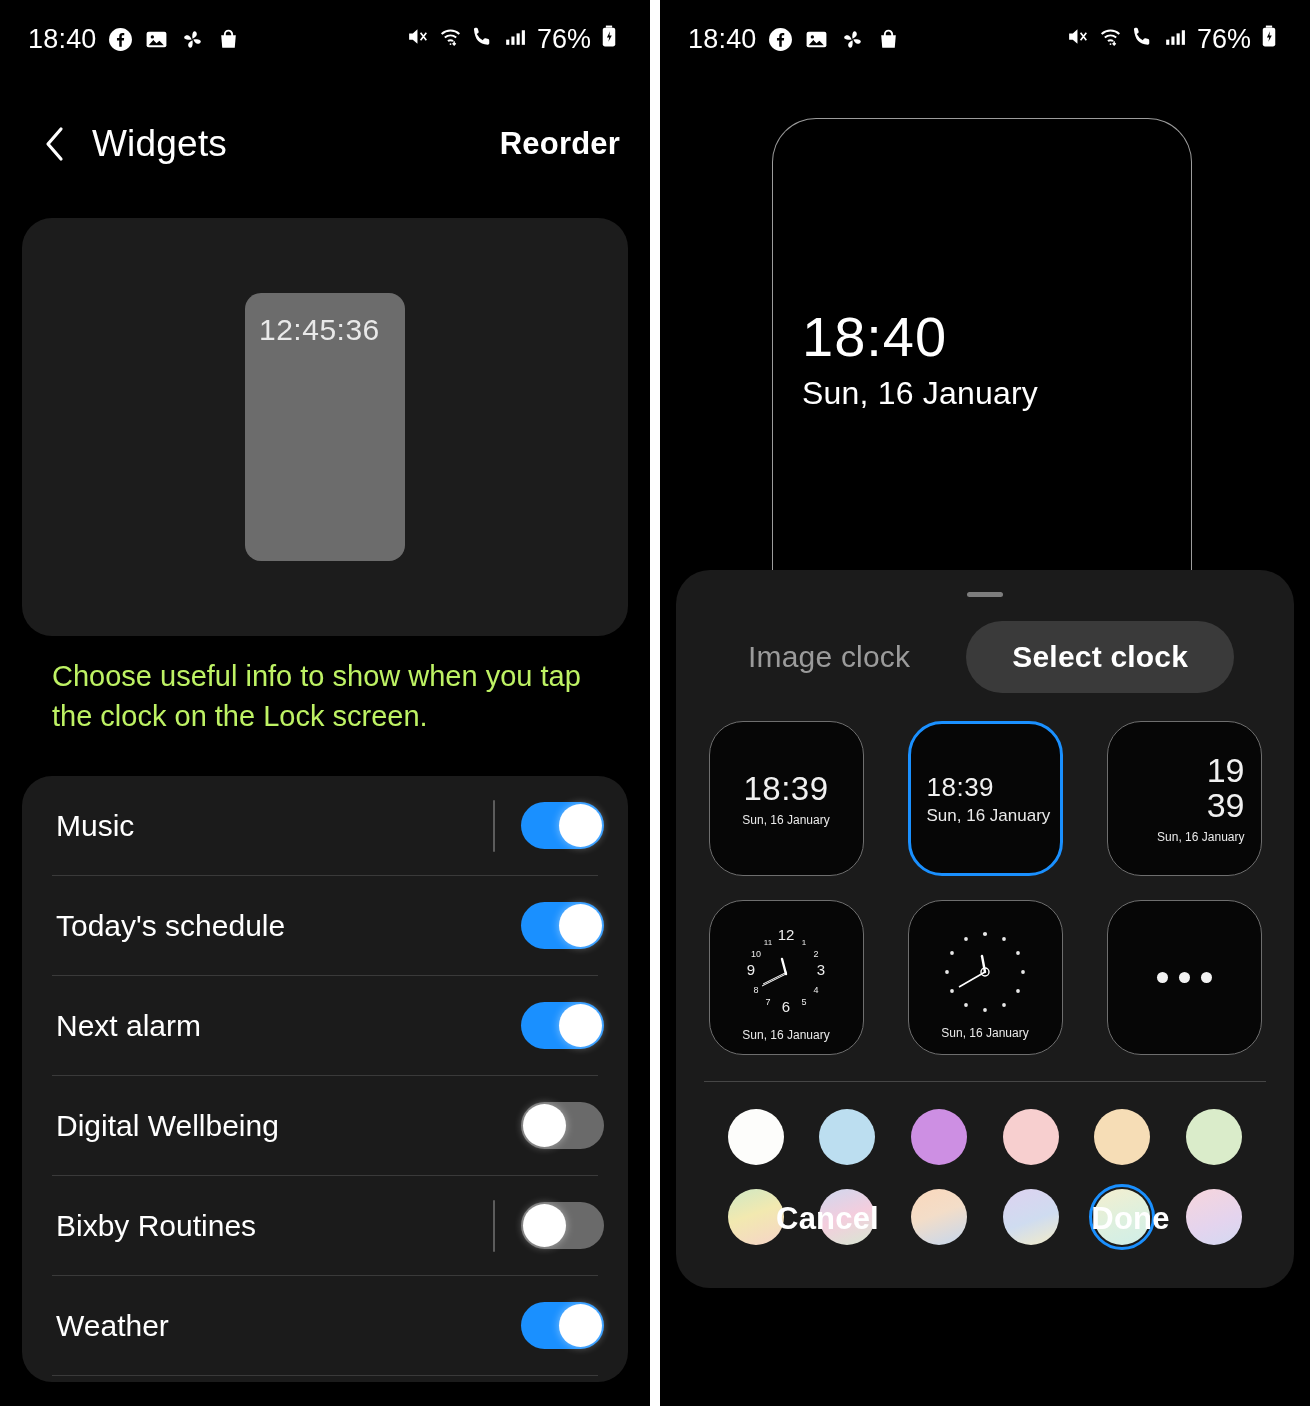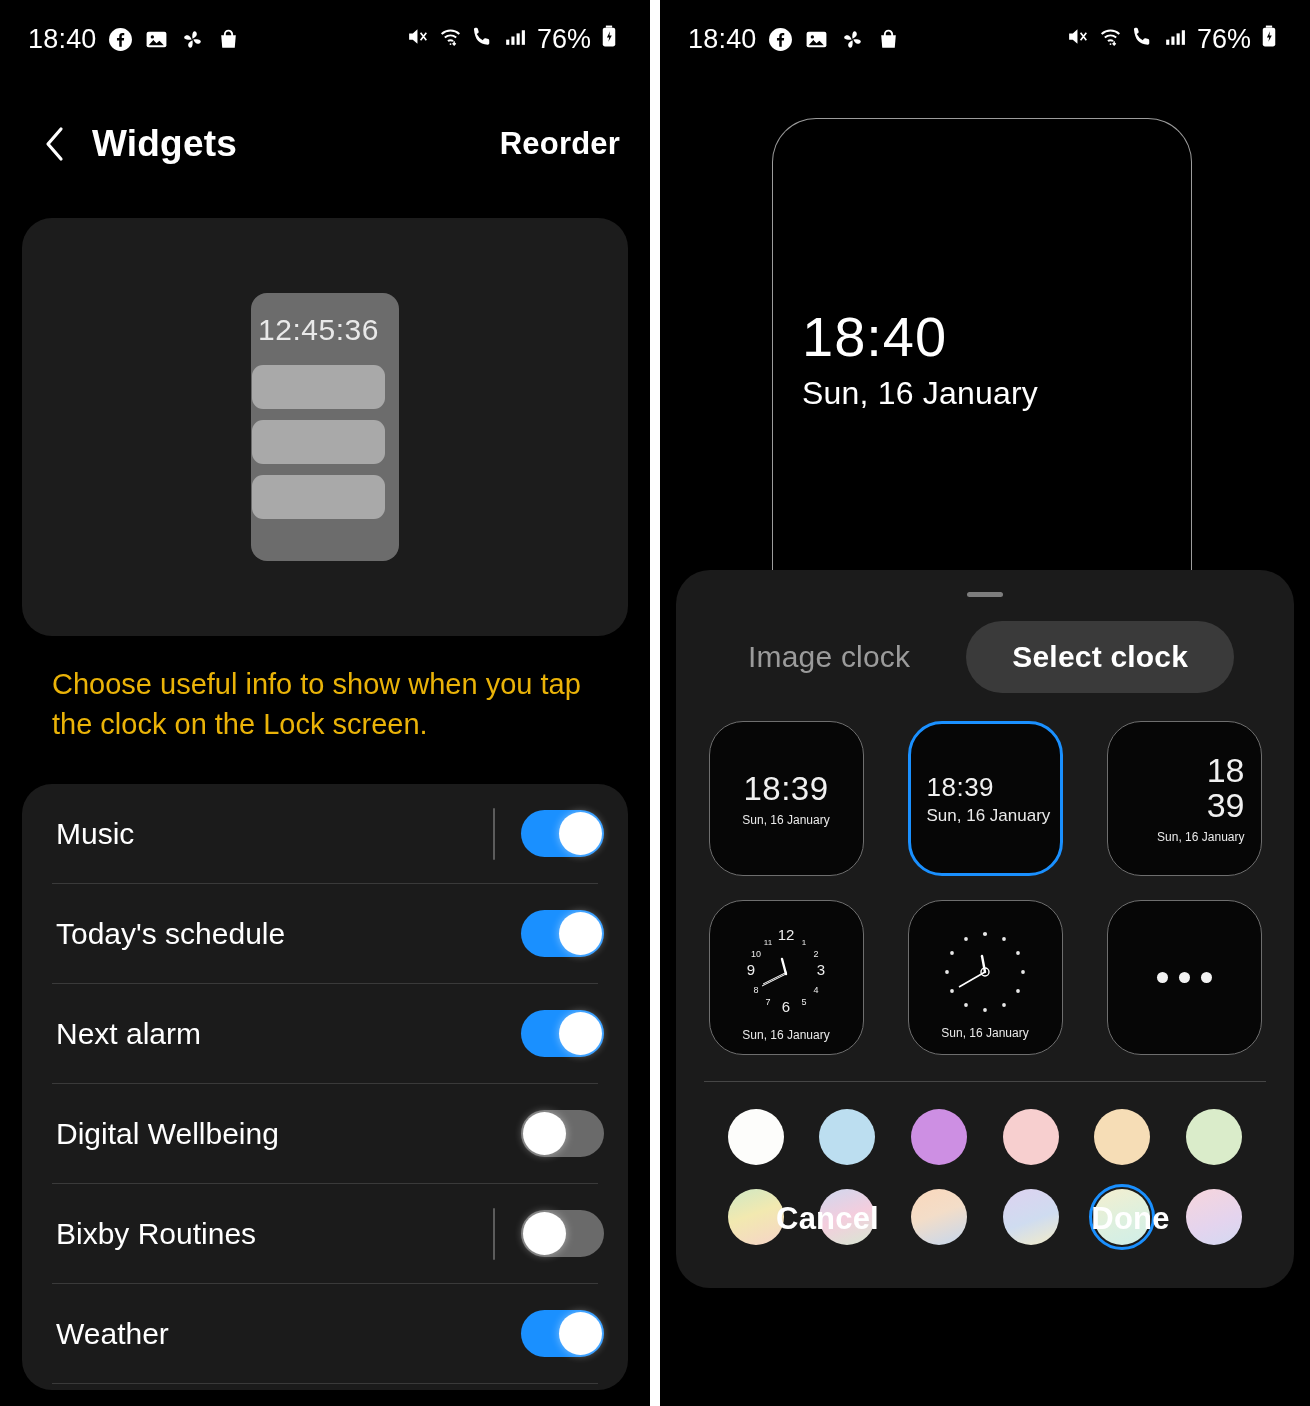--- a/index.html
+++ b/index.html
@@ -29,42 +29,42 @@
   .sb-pct { font-size: 27px; font-weight: 500; margin-left: 3px; }
   .ic { display: inline-flex; align-items: center; justify-content: center; }
   .ic svg { display: block; }
 
   
   .appbar {
     display: flex; align-items: center; height: 92px;
     padding: 0 30px 0 40px; color: #fff; margin-top: 20px;
   }
   .back-chevron { width: 30px; height: 44px; margin-right: 22px; flex: none; cursor: pointer; }
-  .appbar-title { font-size: 37px; font-weight: 700; letter-spacing: .2px; }
+  .appbar-title { font-size: 37px; font-weight: 400; letter-spacing: .2px; }
   .appbar-action { margin-left: auto; font-size: 31px; font-weight: 700; letter-spacing: .2px; text-align: center; }
 
   .preview-card {
     margin: 28px 22px 0 22px; height: 418px;
     background: #1c1c1c; border-radius: 30px;
     display: flex; align-items: center; justify-content: center;
   }
   .mini-widget {
-    width: 148px; height: 268px; background: #6c6c6c;
-    border-radius: 16px; padding: 20px 14px 14px 1px;
-    display: flex; flex-direction: column; gap: 11px;
+    width: 160px; height: 268px; background: #6c6c6c;
+    border-radius: 16px; padding: 20px 14px 14px 14px;
+    display: flex; flex-direction: row; gap: 11px;
   }
   .mini-time {
     color: #e9e9e9; font-size: 30px; font-weight: 400;
     text-align: center; letter-spacing: .5px; margin-bottom: 7px;
   }
   .mini-bar { height: 44px; background: #a9a9a9; border-radius: 11px; }
 
   .desc {
-    color: #eab308; font-size: 29px; line-height: 1.38;
-    padding: 28px 52px 0 52px; font-weight: 400;
+    color: #bef264; font-size: 29px; line-height: 1.38;
+    padding: 20px 52px 0 52px; font-weight: 400;
   }
 
   .settings-card {
     margin: 40px 22px 0 22px; background: #1b1b1b;
     border-radius: 30px; padding: 0 0 6px 0;
   }
   .srow {
     position: relative; display: flex; align-items: center;
     height: 99px; padding: 0 24px 0 34px; gap: 32px;
   }
@@ -450,21 +450,21 @@
 
         <div class="clock-tile selected">
           <div class="tile-left">
             <div class="t-time">18:39</div>
             <div class="tile-date">Sun, 16 January</div>
           </div>
         </div>
 
         <div class="clock-tile">
           <div class="tile-right">
-            <div class="t-h">18</div>
+            <div class="t-h">19</div>
             <div class="t-m">39</div>
             <div class="tile-date">Sun, 16 January</div>
           </div>
         </div>
 
         <div class="clock-tile">
           <div class="tile-analog">
             <span>
               <svg width="112" height="104" viewBox="0 0 112 104">
                 <g fill="#ededed" font-family="Liberation Sans, sans-serif" text-anchor="middle">

